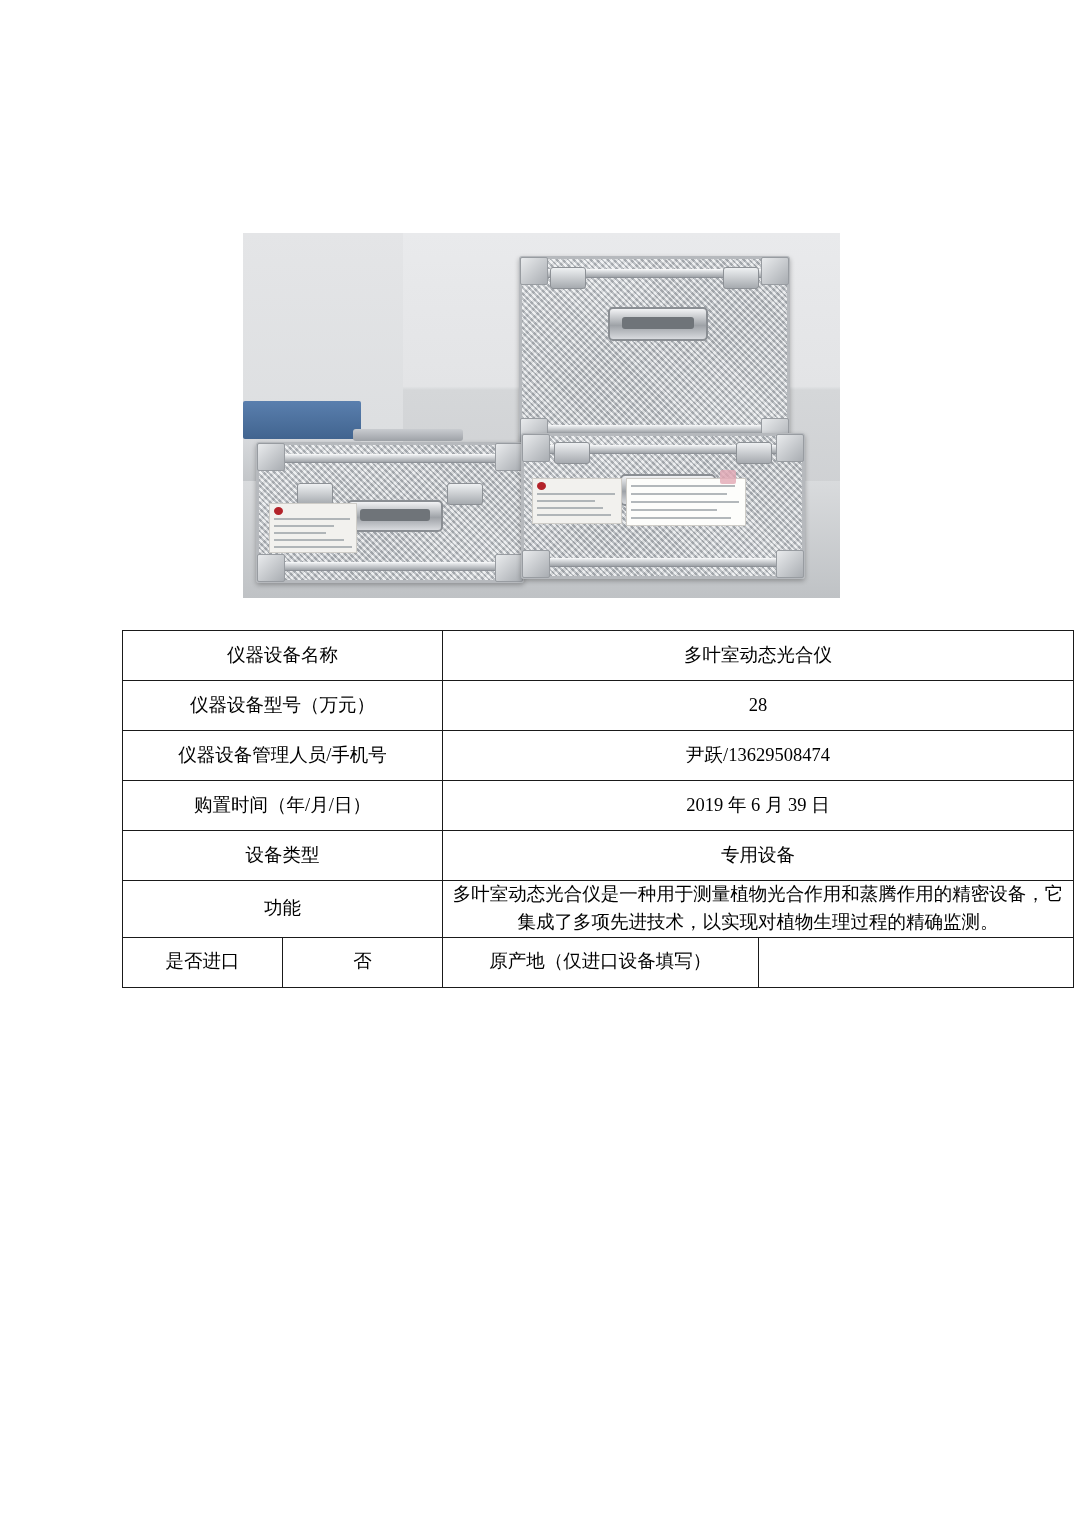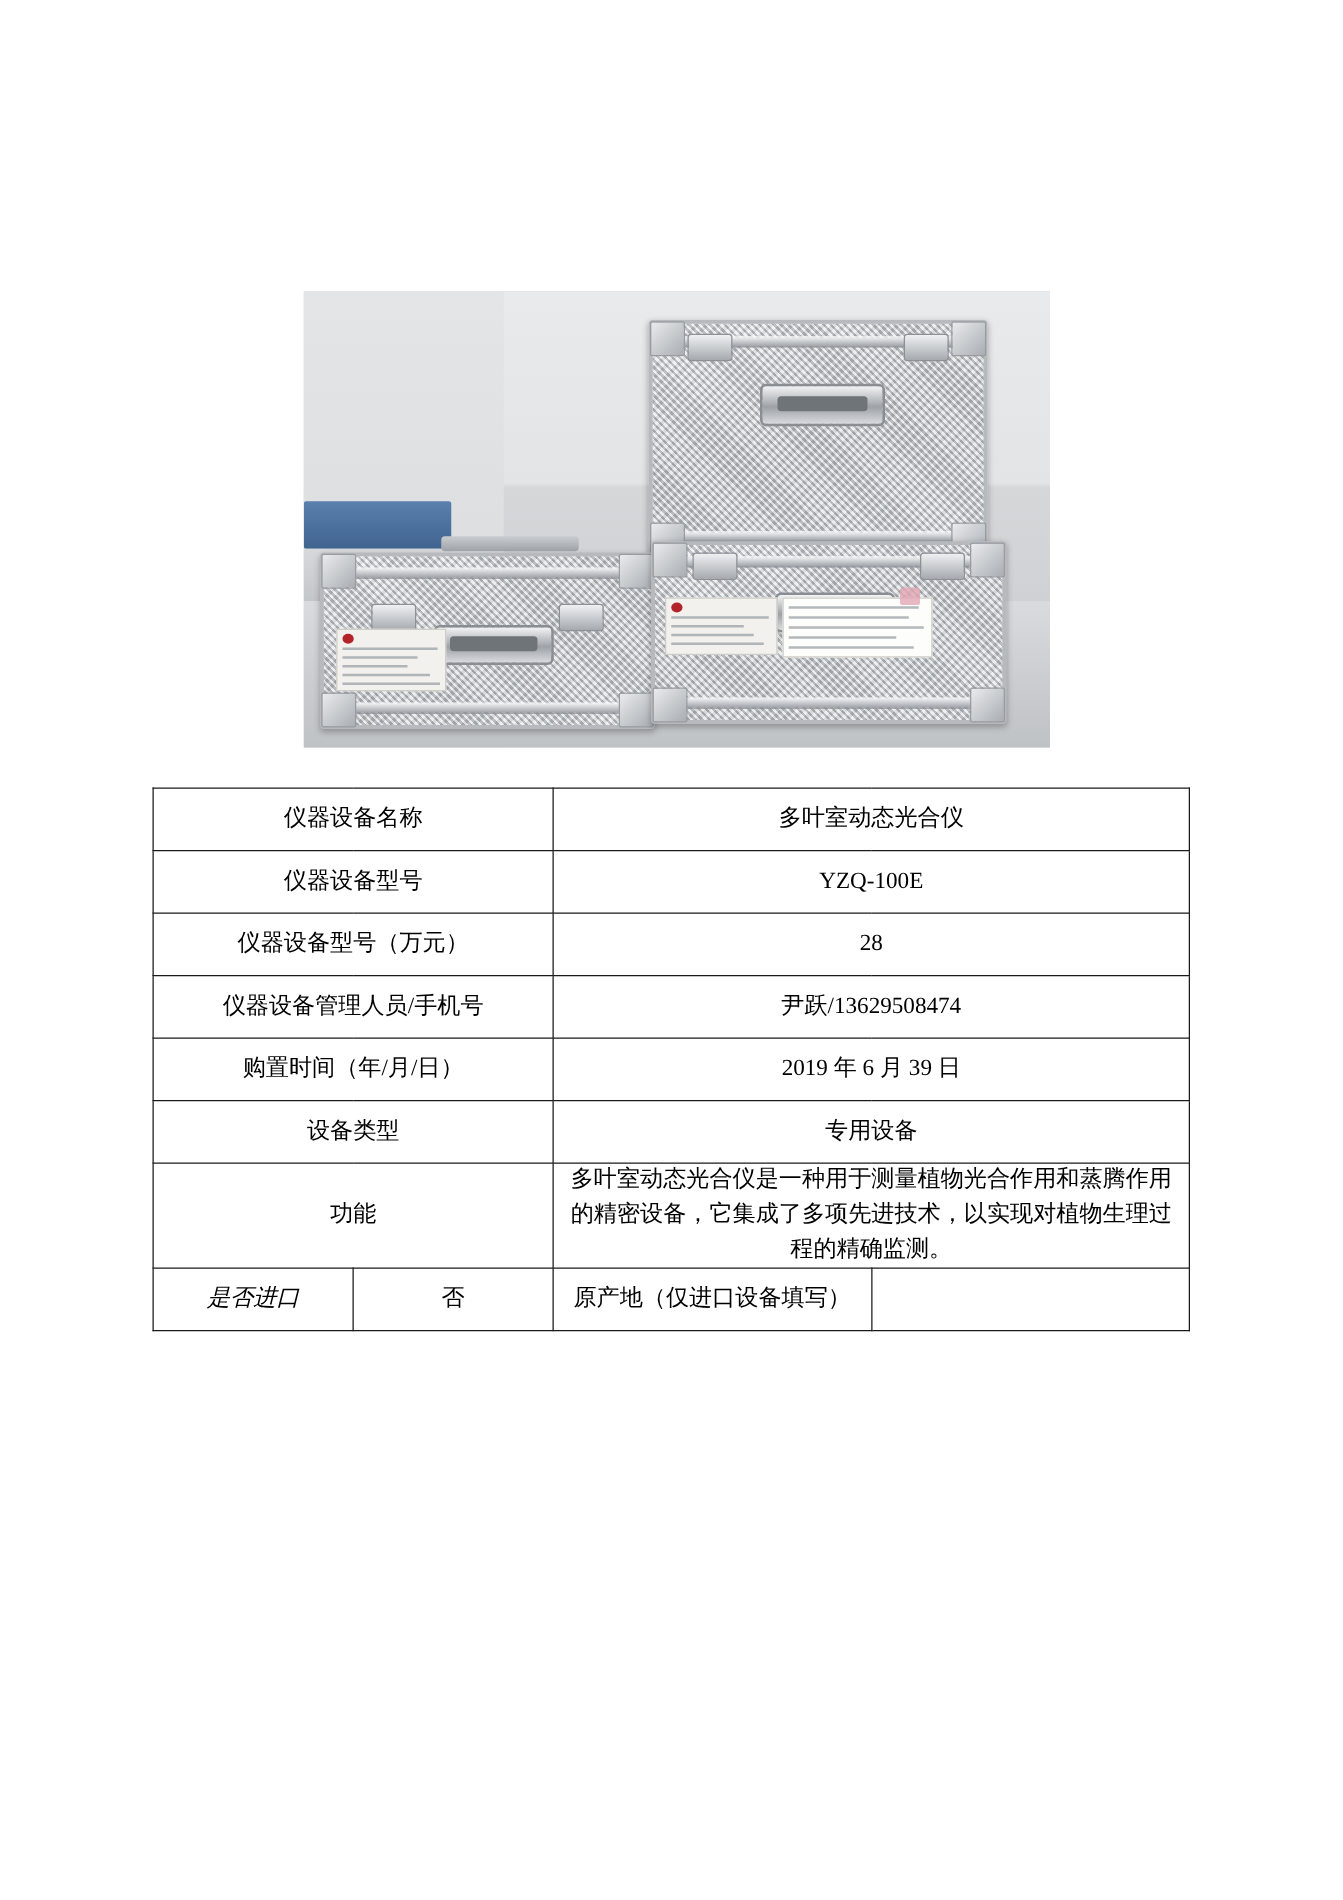--- a/index.html
+++ b/index.html
@@ -136,21 +136,21 @@
     background: #e2a7b4;
     opacity: .8;
     border-radius: 2px;
   }
 
   
   table.spec {
     position: absolute;
     left: 122px;
     top: 630px;
-    width: 830px;
+    width: 952px;
     border-collapse: collapse;
     table-layout: fixed;
   }
   table.spec td {
     border: 1px solid #1a1a1a;
     font-size: 18.5px;
     text-align: center;
     vertical-align: middle;
     padding: 0 6px;
     height: 49px;
@@ -159,21 +159,21 @@
   td.label-cell { width: 307px; }
   td.value-cell { }
   td.func-label { height: 172px; }
   td.func-value {
     text-align: justify;
     text-align-last: center;
     padding: 12px 18px;
     line-height: 2.25;
     font-size: 18.5px;
   }
-  td.imp-label { width: 205px; height: 82px; font-style: italic; }
+  td.imp-label { width: 205px; height: 82px; }
   td.imp-value { width: 102px; }
   td.origin-label { width: 327px; text-align: center; }
   td.origin-value { width: 196px; }
 </style>
 </head>
 <body>
 
 <div class="page">
 
   <div class="photo-wrap">
@@ -254,24 +254,20 @@
     </div>
   </div>
 
   <table class="spec">
     <tbody>
       <tr>
         <td class="label-cell" colspan="2">仪器设备名称</td>
         <td class="value-cell" colspan="2">多叶室动态光合仪</td>
       </tr>
       <tr>
-        <td class="label-cell" colspan="2">仪器设备型号</td>
-        <td class="value-cell" colspan="2">YZQ-100E</td>
-      </tr>
-      <tr>
         <td class="label-cell" colspan="2">仪器设备型号（万元）</td>
         <td class="value-cell" colspan="2">28</td>
       </tr>
       <tr>
         <td class="label-cell" colspan="2">仪器设备管理人员/手机号</td>
         <td class="value-cell" colspan="2">尹跃/13629508474</td>
       </tr>
       <tr>
         <td class="label-cell" colspan="2">购置时间（年/月/日）</td>
         <td class="value-cell" colspan="2">2019 年 6 月 39 日</td>

